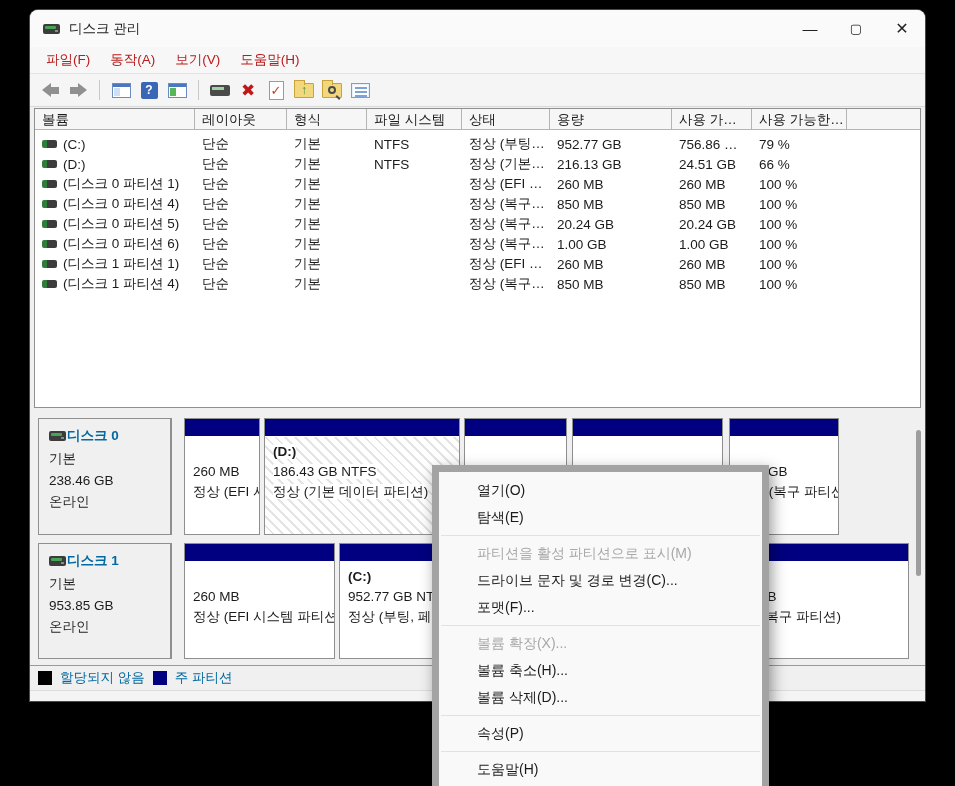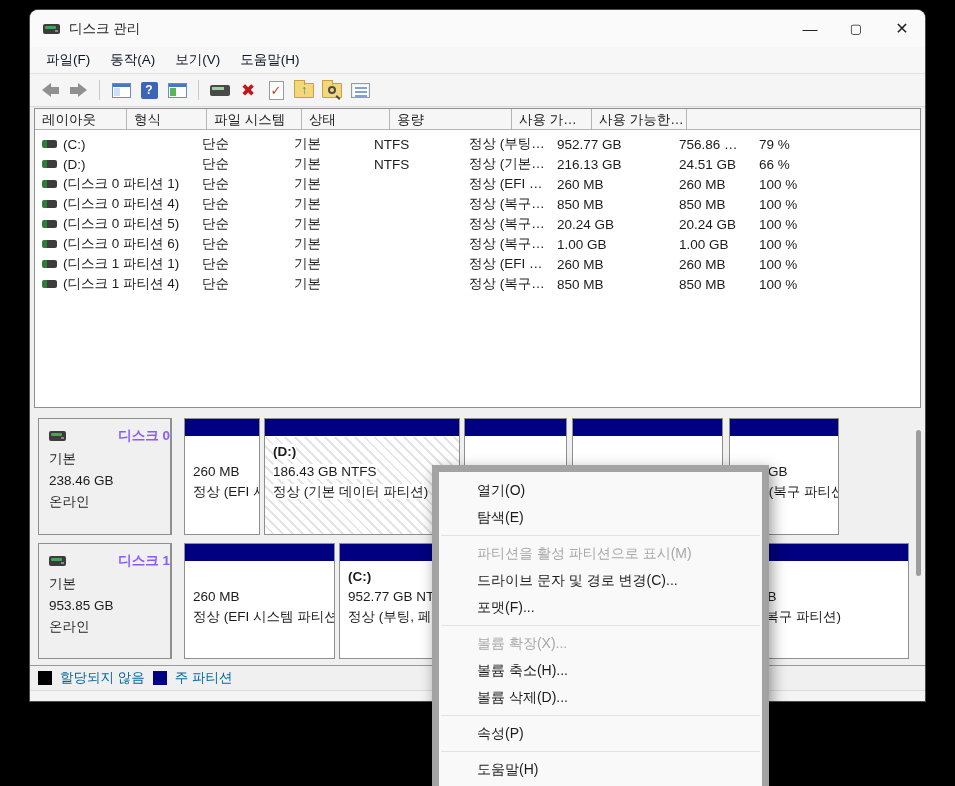--- a/index.html
+++ b/index.html
@@ -22,21 +22,21 @@
   #title-text { font-size:13.5px; color:#1b1b1b; margin-left:9px; }
   .winctl { position:absolute; top:0; height:37px; width:46px; display:flex;
             align-items:center; justify-content:center; font-size:15px; color:#222; }
   #btn-min   { right:92px; }
   #btn-max   { right:46px; font-size:13px; }
   #btn-close { right:0; border-radius:0 8px 0 0; font-size:16px; }
 
   
   #menubar { position:absolute; left:0; top:37px; width:100%; height:26px;
              background:#f7f7f7; display:flex; align-items:center; padding-left:6px; }
-  .menu-item { font-size:13.5px; color:#0f172a; padding:3px 10px; }
+  .menu-item { font-size:13.5px; color:#b91c1c; padding:3px 10px; }
 
   
   #toolbar { position:absolute; left:0; top:63px; width:100%; height:34px;
              background:#f5f5f5; border-top:1px solid #e3e3e3; border-bottom:1px solid #d9d9d9;
              display:flex; align-items:center; padding-left:8px; gap:4px; }
   .tsep { width:1px; height:20px; background:#c9c9c9; margin:0 5px; }
   .tico { width:24px; height:24px; display:flex; align-items:center; justify-content:center;
           position:relative; }
   .arrowL, .arrowR { display:flex; align-items:center; }
   .arrowL .head { width:0;height:0;border-top:7px solid transparent;border-bottom:7px solid transparent;border-right:9px solid #909090; }
@@ -79,21 +79,21 @@
   .hfill { flex:1; border-right:none; }
   .c0 { display:flex; align-items:center; gap:6px; }
   .vico { width:15px; height:8px; border-radius:2px; flex:0 0 auto;
           background:linear-gradient(90deg,#2f7d3a 0 5px,#3c3c3c 5px); }
 
   
   .disk-row { position:absolute; left:4px; width:887px; }
   .disk-label { position:absolute; left:4px; width:134px; height:100%;
                 background:#f0f0f0; border:1px solid #8f8f8f; border-right:2px solid #8f8f8f;
                 padding:8px 0 0 10px; }
-  .dl-head { display:flex; align-items:center; gap:1px; font-size:13.5px; font-weight:bold; color:#8b5cf6;justify-content:space-between; }
+  .dl-head { display:flex; align-items:center; gap:1px; font-size:13.5px; font-weight:bold; color:#0369a1; }
   .dl-line { font-size:13.5px; color:#1b1b1b; margin-top:5px; }
   .strip { position:absolute; left:147px; top:0; width:733px; height:100%; }
   .part { position:absolute; top:0; height:100%; border:1px solid #8f8f8f; background:#fff;
           display:flex; flex-direction:column; }
   .phead { height:18px; background:#000080; flex:0 0 auto; border-bottom:1px solid #fff; }
   .pbody { flex:1; padding:25px 0 0 8px; overflow:hidden; }
   .pbody.named { padding-top:5px; }
   .pbody.hatch { background:repeating-linear-gradient(45deg,#ffffff 0 5px,#e4e4e4 5px 7px); }
   .pline { font-size:13.5px; color:#1b1b1b; line-height:20px; white-space:nowrap; }
   .pline.b { font-weight:bold; }
@@ -187,20 +187,21 @@
           <span class="mag"></span>
         </span>
       </div>
     <div class="tico">
         <span class="propico"></span>
       </div>
   </div>
 
   <div id="volpane">
     <div id="vheader">
+      <span class="hc h0">볼륨</span>
       <span class="hc h1">레이아웃</span>
       <span class="hc h2">형식</span>
       <span class="hc h3">파일 시스템</span>
       <span class="hc h4">상태</span>
       <span class="hc h5">용량</span>
       <span class="hc h6">사용 가…</span>
       <span class="hc h7">사용 가능한…</span>
       <span class="hc hfill"></span>
     </div>
 

